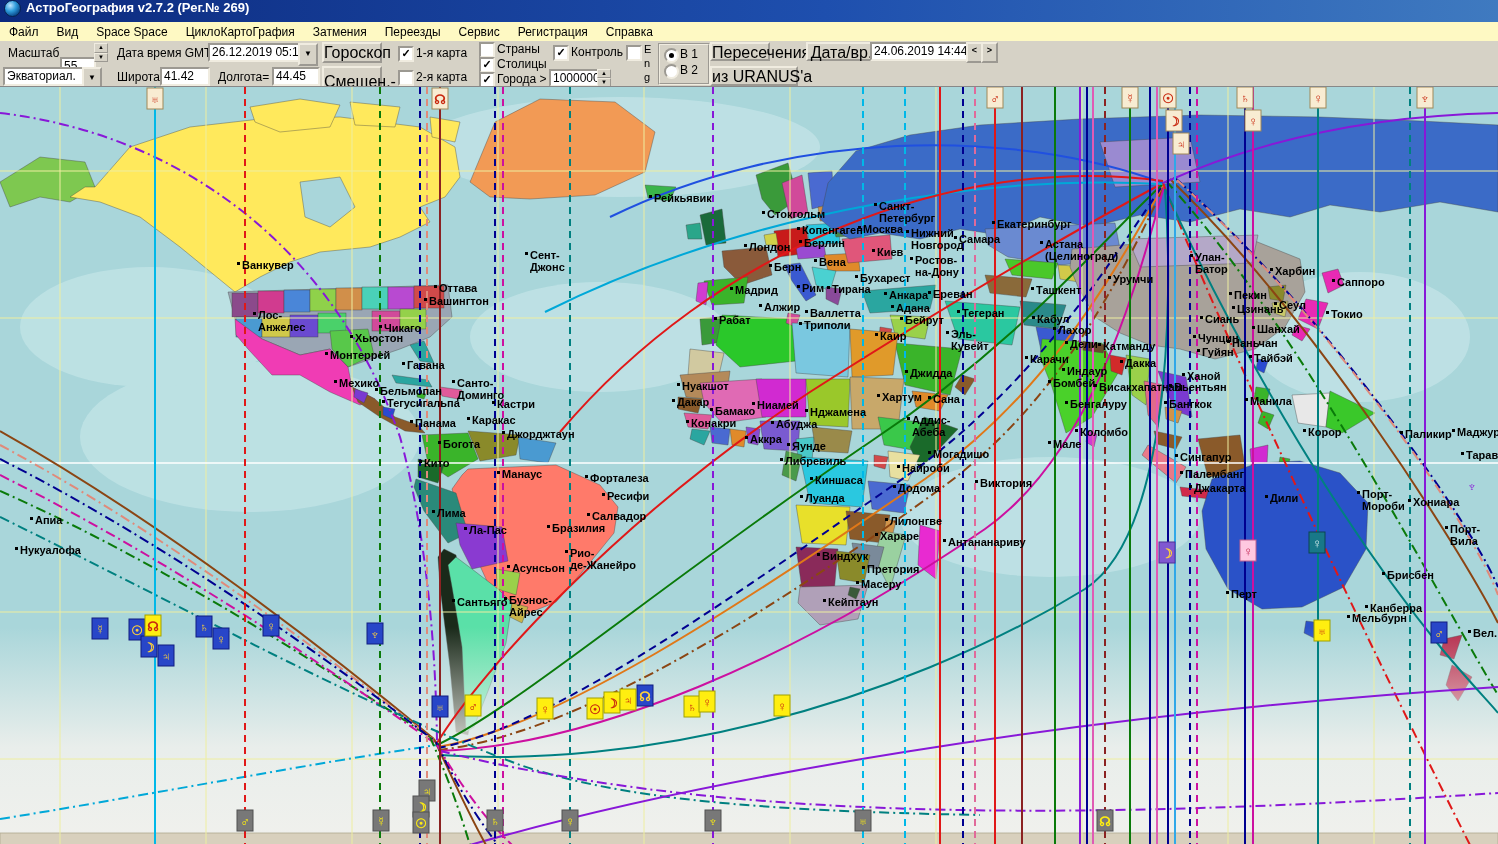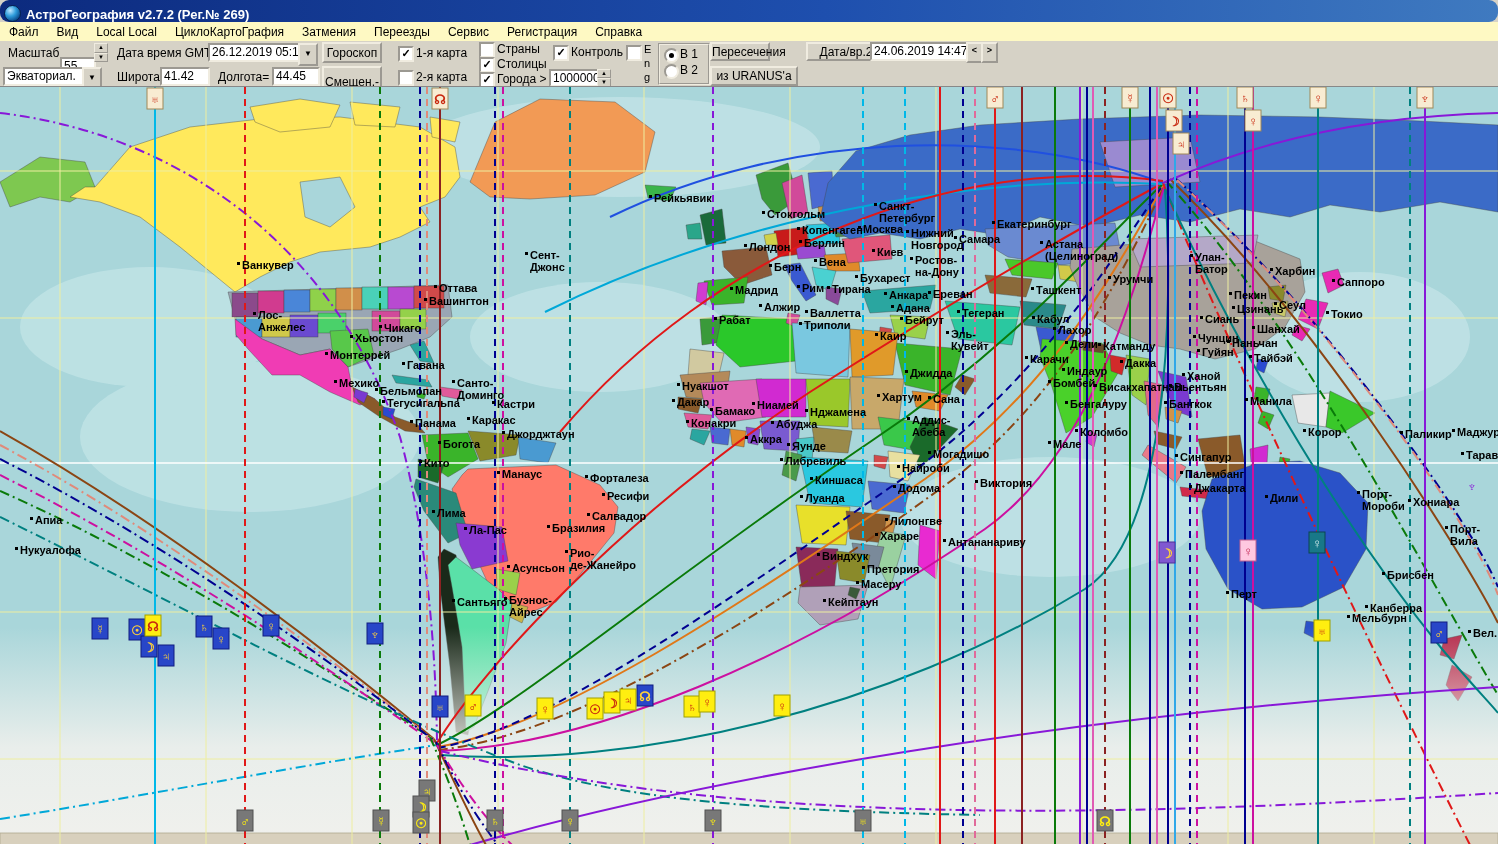--- a/index.html
+++ b/index.html
@@ -1,30 +1,30 @@
 <!DOCTYPE html>
 <html><head>
 <meta charset="utf-8">
 <style>
   html,body{margin:0;padding:0;width:1498px;height:844px;overflow:hidden;
     font-family:"Liberation Sans",sans-serif;background:#d6d2c6;}
   #titlebar{position:absolute;left:0;top:0;width:1498px;height:22px;
     background:linear-gradient(90deg,#0c2a7e 0%,#1e4fae 55%,#3f7ac0 100%);
-    color:#fff;font-weight:bold;font-size:13px;display:flex;align-items:flex-end;border-radius:9px;}
+    color:#fff;font-weight:bold;font-size:13px;display:flex;align-items:flex-start;}
   #globe{width:15px;height:15px;border-radius:50%;margin:0 5px 0 4px;
     background:radial-gradient(circle at 35% 30%,#bfe6ff 0%,#2e9cdb 40%,#0c4d8f 75%,#063463 100%);
     border:1px solid #06224f;}
   #menubar{position:absolute;left:0;top:22px;width:1498px;height:19px;background:#fef9c3;
     font-size:12px;display:flex;align-items:center;border-bottom:1px solid #b8b4a8;}
   .menu-item{padding:1px 9px;white-space:nowrap;}
   #toolbar{position:absolute;left:0;top:41px;width:1498px;height:45px;background:#d6d2c6;font-size:12px;}
   .lbl{position:absolute;white-space:nowrap;}
   .field{position:absolute;background:#fff;border:2px inset #f0ece0;font-size:12px;
     padding:0 2px;line-height:15px;white-space:nowrap;overflow:hidden;}
-  .btn3d{position:absolute;background:#d6d2c6;border:2px outset #f0ece0;font-size:12px;
+  .btn3d{position:absolute;background:#d6d2c6;border:2px outset #f0ece0;font-size:16px;
     text-align:center;white-space:nowrap;padding:0;}
   .updown{position:absolute;width:14px;display:flex;flex-direction:column;}
   .updown div{flex:1;background:#d6d2c6;border:1px outset #f0ece0;font-size:6px;line-height:6px;text-align:center;color:#000;}
   .cb{position:absolute;width:12px;height:12px;background:#fff;border:2px inset #f0ece0;
     font-size:11px;line-height:11px;font-weight:bold;text-align:center;color:#000;}
   .radio{position:absolute;width:11px;height:11px;border-radius:50%;background:#fff;
     border:2px inset #f0ece0;}
   .radio.on::after{content:"";position:absolute;left:3px;top:3px;width:5px;height:5px;border-radius:50%;background:#000;}
   .frame{position:absolute;border:2px groove #f0ece0;}
   .arrowbtn{position:absolute;background:#d6d2c6;border:2px outset #f0ece0;font-size:9px;
@@ -37,21 +37,21 @@
 <body>
 
 <div id="titlebar">
   <div id="globe"></div>
   <span>АстроГеография v2.7.2  (Рег.№ 269)</span>
 </div>
 
 <div id="menubar">
     <span class="menu-item">Файл</span>
     <span class="menu-item">Вид</span>
-    <span class="menu-item">Local Local</span>
+    <span class="menu-item">Space Space</span>
     <span class="menu-item">ЦиклоКартоГрафия</span>
     <span class="menu-item">Затмения</span>
     <span class="menu-item">Переезды</span>
     <span class="menu-item">Сервис</span>
     <span class="menu-item">Регистрация</span>
     <span class="menu-item">Справка</span>
   </div>
 
 <div id="toolbar">
 
@@ -75,21 +75,21 @@
   <span class="lbl" style="left:644px;top:2px;font-size:11px">E</span>
   <span class="lbl" style="left:644px;top:16px;font-size:11px">n</span>
   <span class="lbl" style="left:644px;top:30px;font-size:11px">g</span>
   <div class="frame" style="left:658px;top:2px;width:48px;height:38px"></div>
   <div class="radio on" style="left:664px;top:7px"></div>
   <span class="lbl" style="left:680px;top:6px">В 1</span>
   <div class="radio" style="left:664px;top:23px"></div>
   <span class="lbl" style="left:680px;top:22px">В 2</span>
   <button class="btn3d" style="left:710px;top:1px;width:60px;height:19px">Пересечения</button>
   <button class="btn3d" style="left:806px;top:1px;width:80px;height:19px">Дата/вр.2</button>
-  <div class="field" style="left:870px;top:1px;width:90px;height:15px">24.06.2019 14:47</div>
+  <div class="field" style="left:870px;top:1px;width:90px;height:15px">24.06.2019 14:44</div>
   <div class="arrowbtn" style="left:966px;top:1px;width:13px;height:17px">&lt;</div>
   <div class="arrowbtn" style="left:981px;top:1px;width:13px;height:17px">&gt;</div>
 
   <div class="field" style="left:3px;top:26px;width:76px;height:15px">Экваториал.</div>
   <div class="btn3d" style="left:82px;top:26px;width:16px;height:19px;font-size:8px;line-height:17px">▼</div>
   <span class="lbl" style="left:117px;top:29px">Широта=</span>
   <div class="field" style="left:160px;top:26px;width:42px;height:15px">41.42</div>
   <span class="lbl" style="left:218px;top:29px">Долгота=</span>
   <div class="field" style="left:272px;top:26px;width:40px;height:15px">44.45</div>
   <button class="btn3d" style="left:322px;top:25px;width:60px;height:31px">Смещен.-</button>

